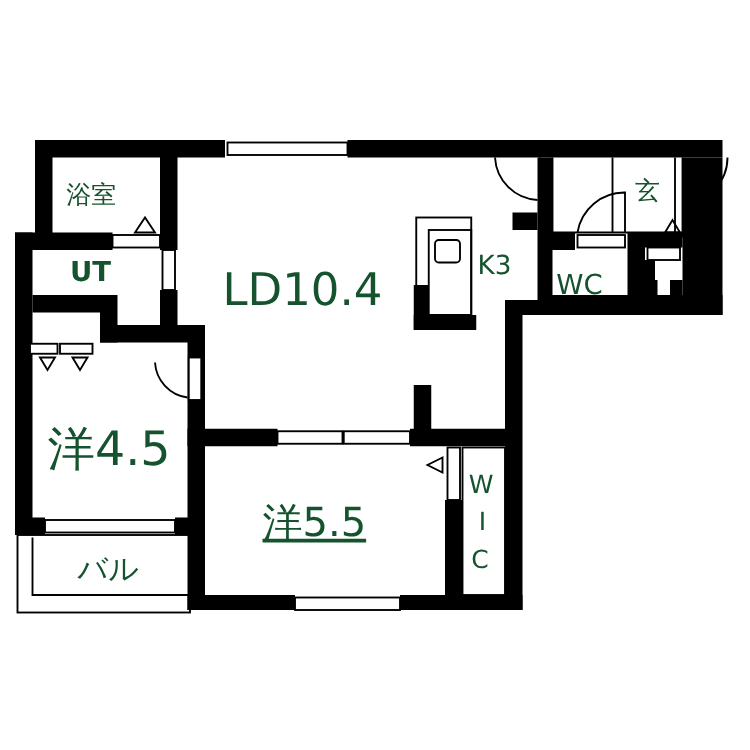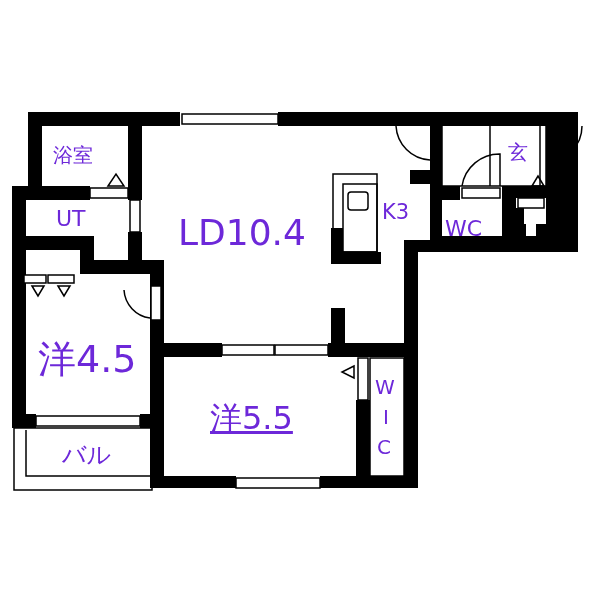--- a/index.html
+++ b/index.html
@@ -1,19 +1,19 @@
 <!DOCTYPE html>
 <html><head>
 <meta charset="utf-8">
 <style>
   html, body { margin:0; padding:0; background:#ffffff; }
   body { width:600px; height:600px; position:relative; overflow:hidden;
          font-family:"DejaVu Sans","Liberation Sans",sans-serif; }
   #plan { position:absolute; left:0; top:0; width:600px; height:600px; }
-  .lbl { position:absolute; color:#6d28d9; white-space:nowrap; line-height:1; }
+  .lbl { position:absolute; color:#14532d; white-space:nowrap; line-height:1; }
 </style>
 </head>
 <body>
 
 <svg id="plan" viewBox="0 0 600 600" xmlns="http://www.w3.org/2000/svg">
   <g fill="#000">
 
     <rect x="28" y="112" width="152" height="14"></rect>
     <rect x="278" y="112" width="300" height="14"></rect>
 
@@ -96,21 +96,21 @@
     <path d="M 124 290 A 30 30 0 0 0 150 318"></path>
     <polygon points="108,186 116,174 124,186"></polygon>
     <polygon points="532,186 538,176 544,186"></polygon>
     <polygon points="32,286 38,296 44,286"></polygon>
     <polygon points="58,286 64,296 70,286"></polygon>
     <polygon points="354,366 342,372 354,378"></polygon>
   </g>
 </svg>
 
 <div class="lbl" style="left:53px;top:145px;font-size:20px;">浴室</div>
-<div class="lbl" style="left:56px;top:208px;font-size:22px;">UT</div>
+<div class="lbl" style="left:56px;top:208px;font-size:22px;font-weight:bold;">UT</div>
 <div class="lbl" style="left:178px;top:215px;font-size:36px;">LD10.4</div>
 <div class="lbl" style="left:382px;top:202px;font-size:21px;">K3</div>
 <div class="lbl" style="left:508px;top:142px;font-size:20px;">玄</div>
 <div class="lbl" style="left:445px;top:218px;font-size:22px;">WC</div>
 <div class="lbl" style="left:38px;top:340px;font-size:38px;">洋4.5</div>
 <div class="lbl" style="left:210px;top:402px;font-size:32px;text-decoration:underline;">洋5.5</div>
 <div class="lbl" style="left:62px;top:443px;font-size:24px;">バル</div>
 <div class="lbl" style="left:375px;top:377px;font-size:20px;">W</div>
 <div class="lbl" style="left:383px;top:407px;font-size:20px;">I</div>
 <div class="lbl" style="left:377px;top:437px;font-size:20px;">C</div>

